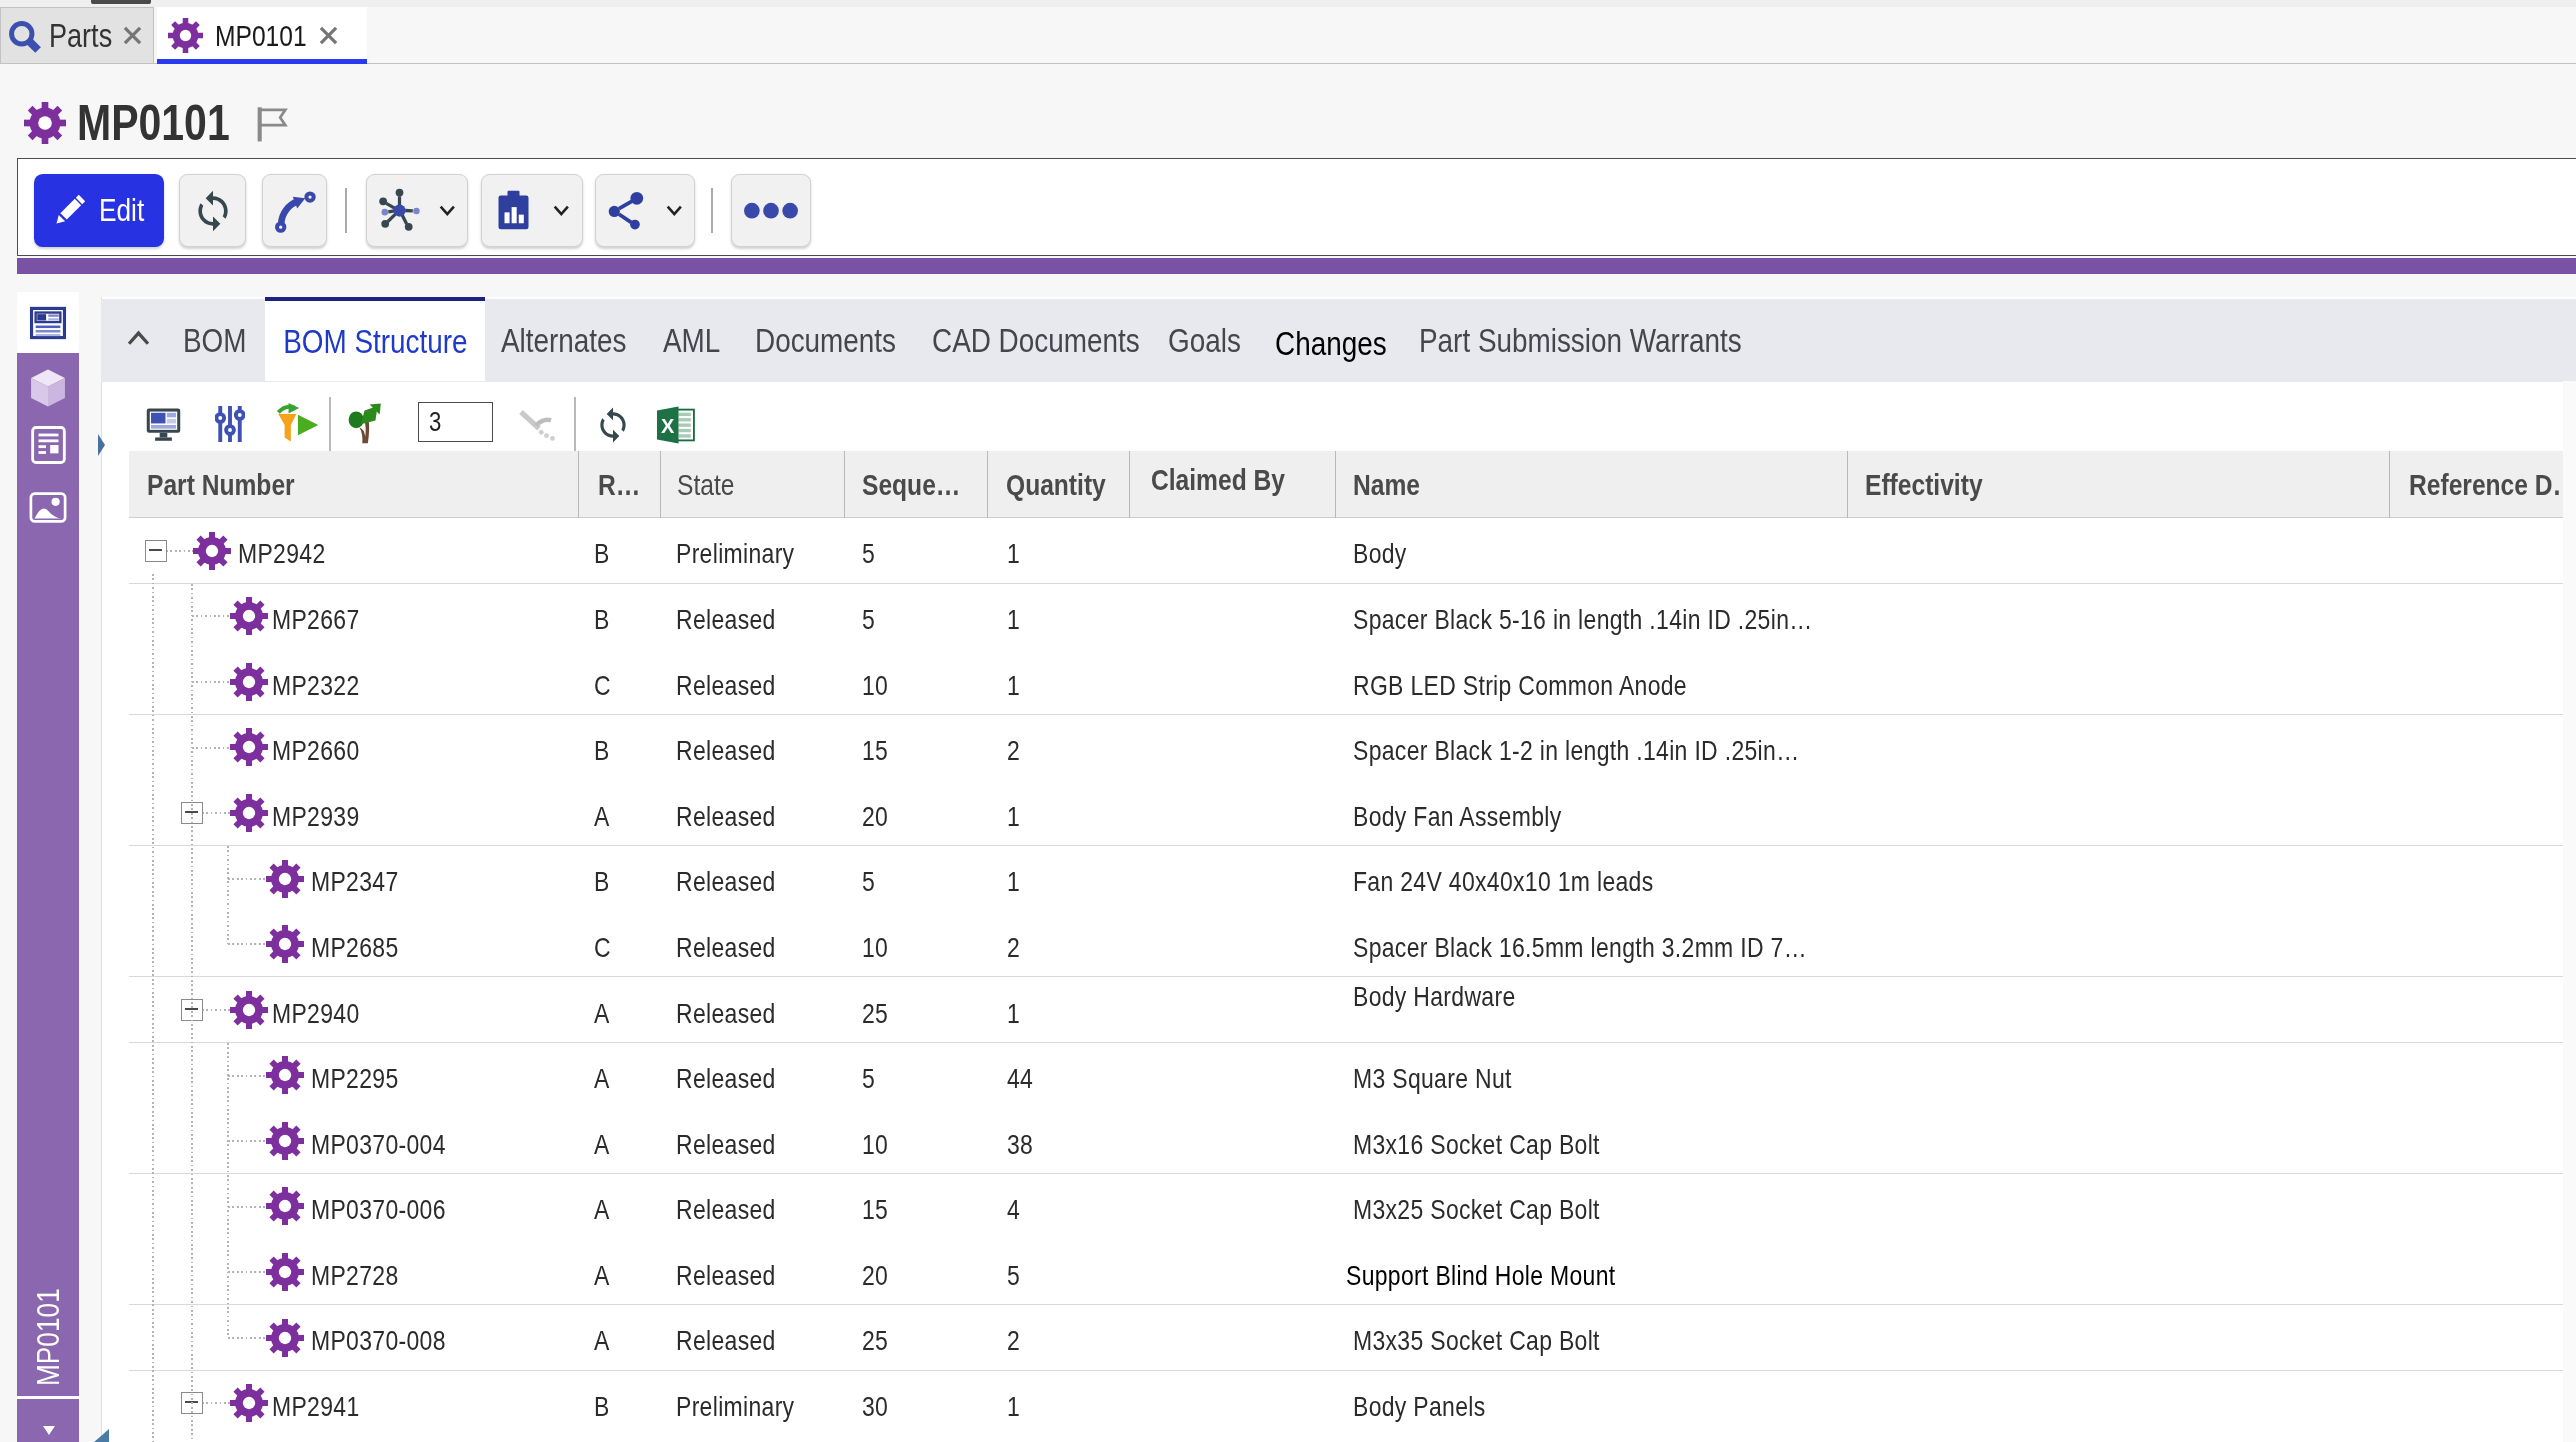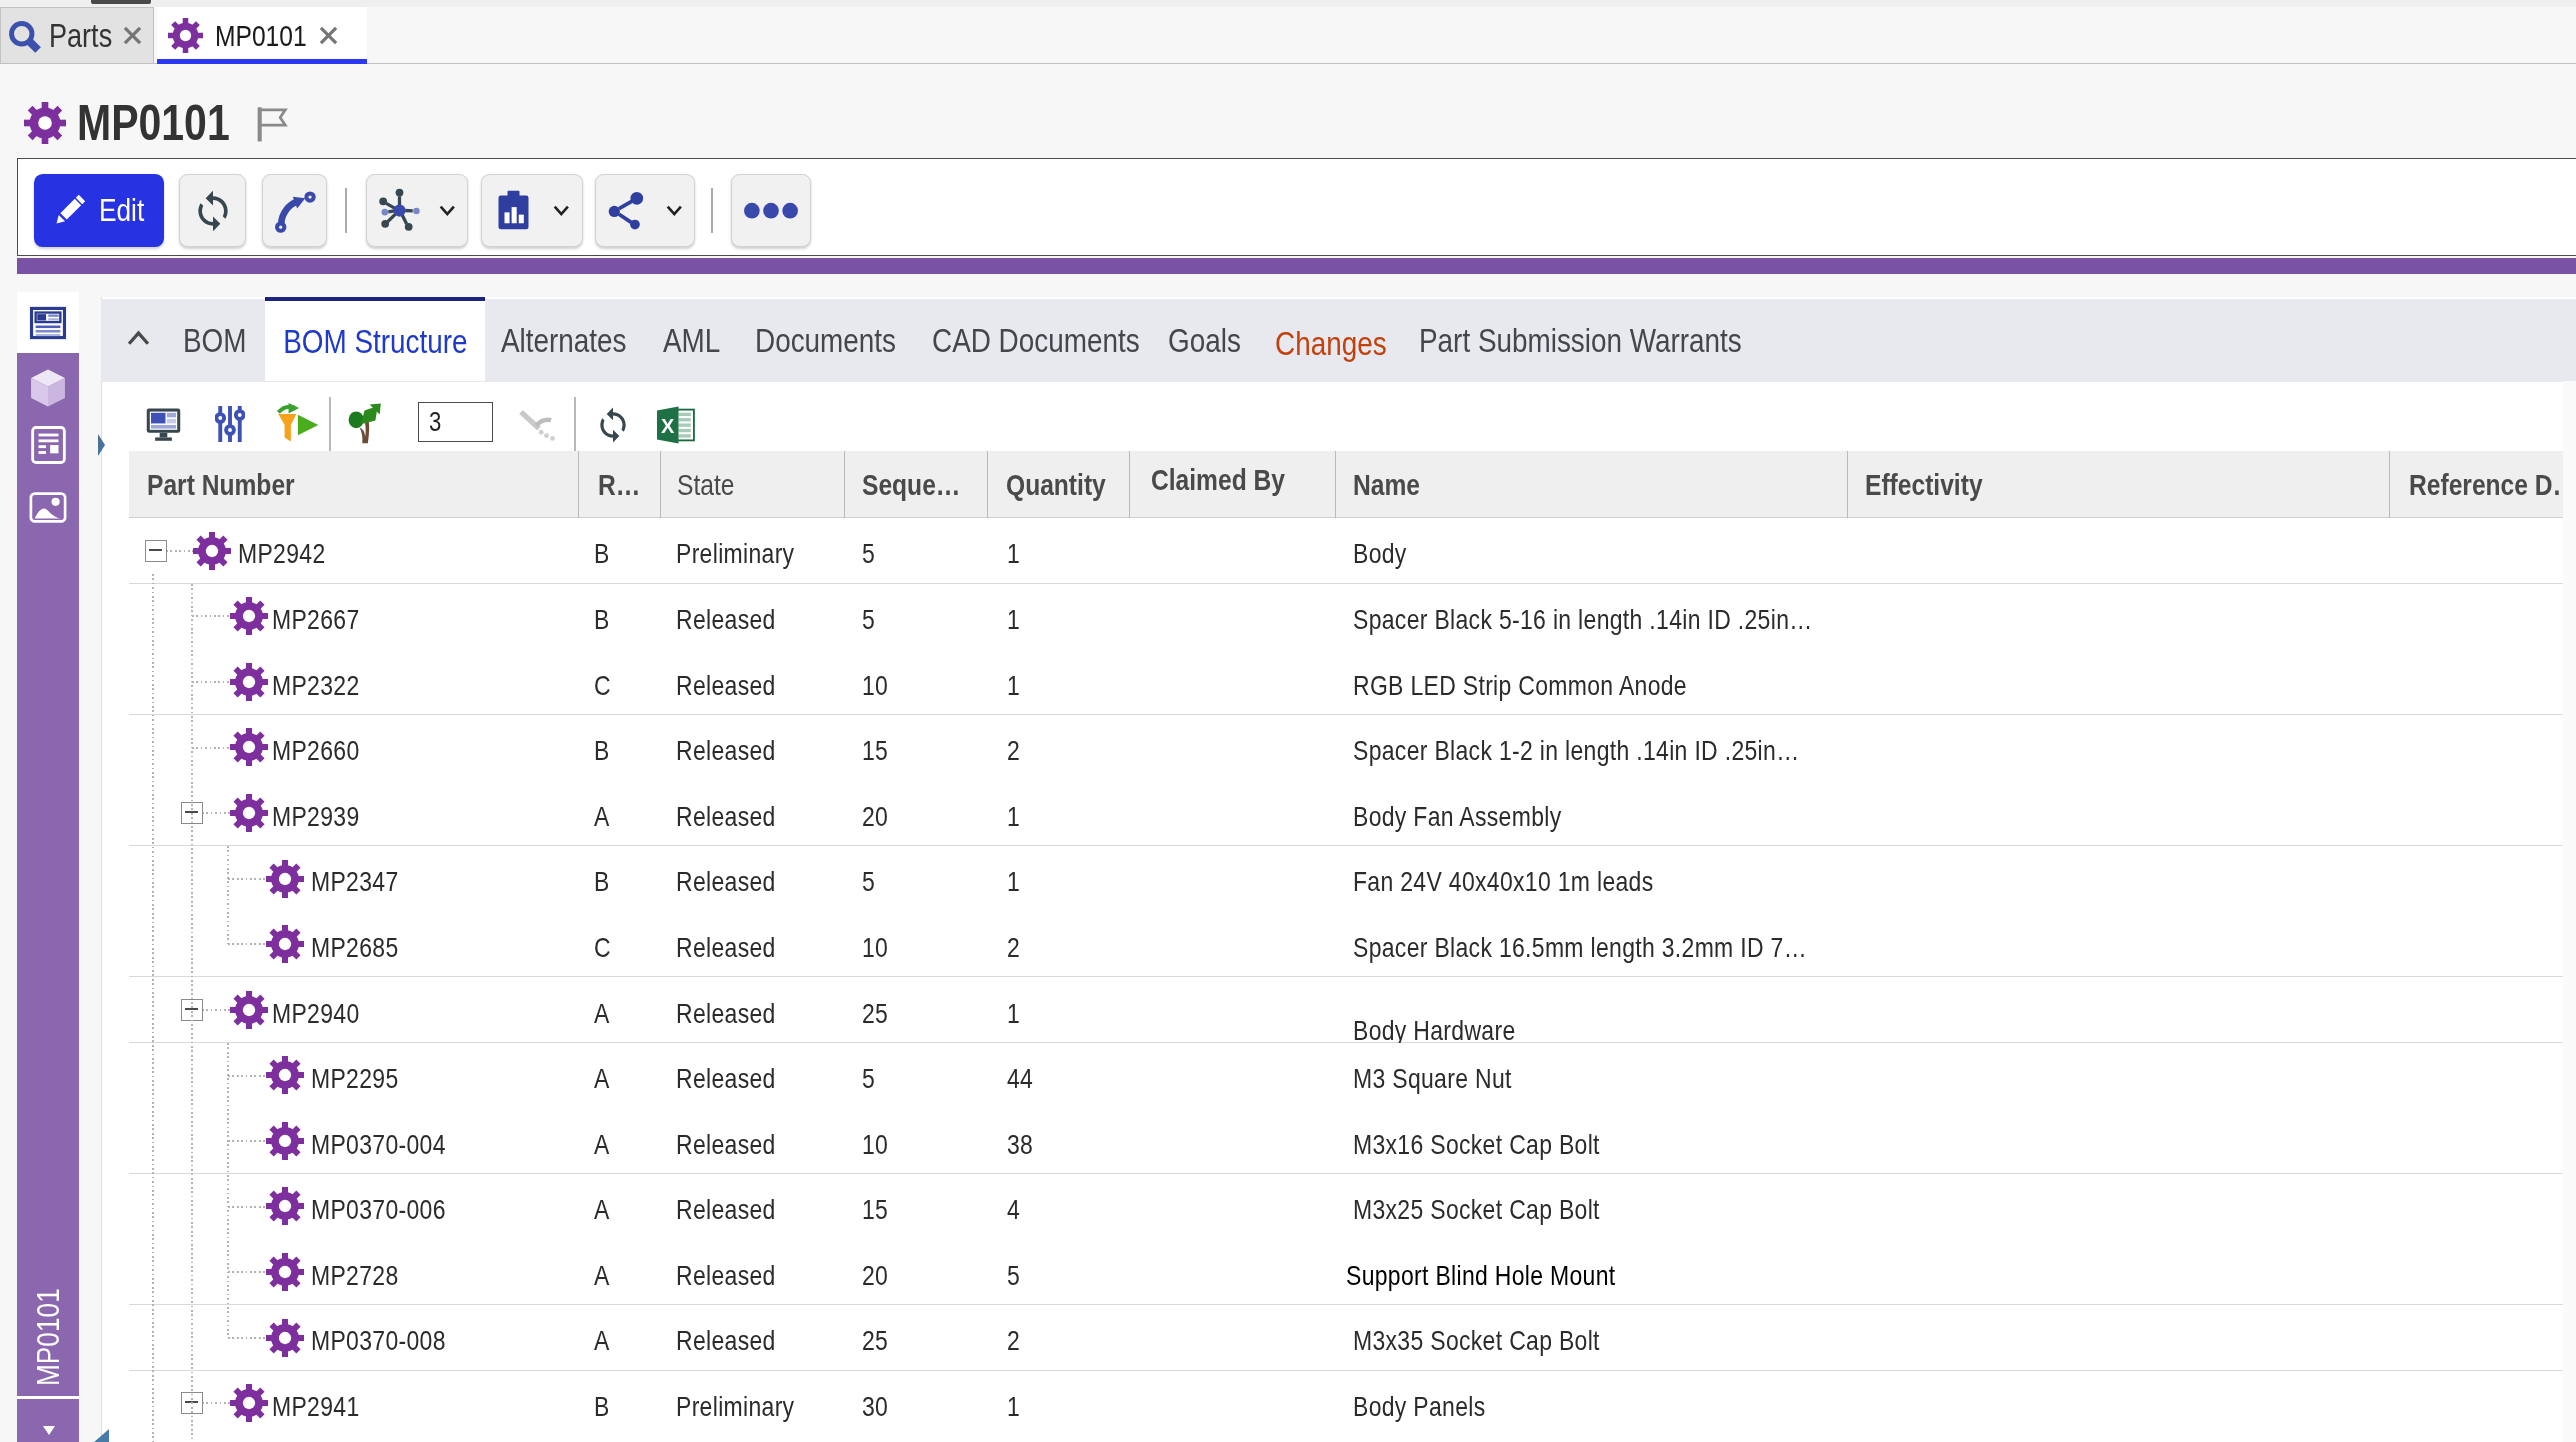--- a/index.html
+++ b/index.html
@@ -165,21 +165,21 @@
   </div>
 <div style="position:absolute;left:755px;top:299px;height:83px;display:flex;align-items:center;font-size:34px;color:#45464c;">
     <span class="tx">Documents</span>
   </div>
 <div style="position:absolute;left:932px;top:299px;height:83px;display:flex;align-items:center;font-size:34px;color:#45464c;">
     <span class="tx">CAD Documents</span>
   </div>
 <div style="position:absolute;left:1168px;top:299px;height:83px;display:flex;align-items:center;font-size:34px;color:#45464c;">
     <span class="tx">Goals</span>
   </div>
-<div style="position:absolute;left:1275px;top:299px;height:89px;display:flex;align-items:center;font-size:34px;color:#c2410c;">
+<div style="position:absolute;left:1275px;top:299px;height:89px;display:flex;align-items:center;font-size:34px;color:#000000;">
     <span class="tx">Changes</span>
   </div>
 <div style="position:absolute;left:1419px;top:299px;height:83px;display:flex;align-items:center;font-size:34px;color:#45464c;">
     <span class="tx">Part Submission Warrants</span>
   </div>
 <div style="position:absolute;left:265px;top:297px;width:220px;height:84px;background:#fff;border-top:4.4px solid #1a2480;display:flex;align-items:center;justify-content:center;font-size:34px;color:#1f3ac8;">
     <span class="txc">BOM Structure</span>
   </div>
 <div style="position:absolute;left:145px;top:407px;"><svg width="37" height="35" viewBox="0 0 24 23">
       <rect x="1" y="1" width="22" height="16" rx="1.5" fill="#37474f"></rect>
@@ -461,21 +461,21 @@
   </div>
 <div style="position:absolute;left:676px;top:981px;height:66px;display:flex;align-items:center;font-size:28px;color:#2b2b2b;">
     <span class="tx" style="letter-spacing:0.4px">Released</span>
   </div>
 <div style="position:absolute;left:862px;top:981px;height:66px;display:flex;align-items:center;font-size:28px;color:#2b2b2b;">
     <span class="tx" style="letter-spacing:0.4px">25</span>
   </div>
 <div style="position:absolute;left:1007px;top:981px;height:66px;display:flex;align-items:center;font-size:28px;color:#2b2b2b;">
     <span class="tx" style="letter-spacing:0.4px">1</span>
   </div>
-<div style="position:absolute;left:1353px;top:981px;height:66px;display:flex;align-items:flex-end;font-size:28px;color:#2b2b2b;">
+<div style="position:absolute;left:1353px;top:981px;height:66px;display:flex;align-items:flex-start;font-size:28px;color:#2b2b2b;">
     <span class="tx" style="letter-spacing:0.4px">Body Hardware</span>
   </div>
 <div style="position:absolute;left:129px;top:1043px;width:2434px;height:66px;background:#fff;border-bottom:0.9px solid #d9d9d9;"></div>
 <div style="position:absolute;left:228px;top:1075px;width:37px;height:1.7px;background-image:repeating-linear-gradient(to right,#b3b3b3 0 1.7px,transparent 1.7px 4.4px);"></div>
 <div style="position:absolute;left:266px;top:1056px;width:38px;height:38px;"><svg width="38" height="38" viewBox="0 0 24 24">
       <use href="#gearsym" fill="#7d2f9e"></use>
     </svg></div>
 <div style="position:absolute;left:311px;top:1046px;height:66px;display:flex;align-items:center;font-size:28px;color:#2b2b2b;">
     <span class="tx" style="letter-spacing:0.4px">MP2295</span>
   </div>

